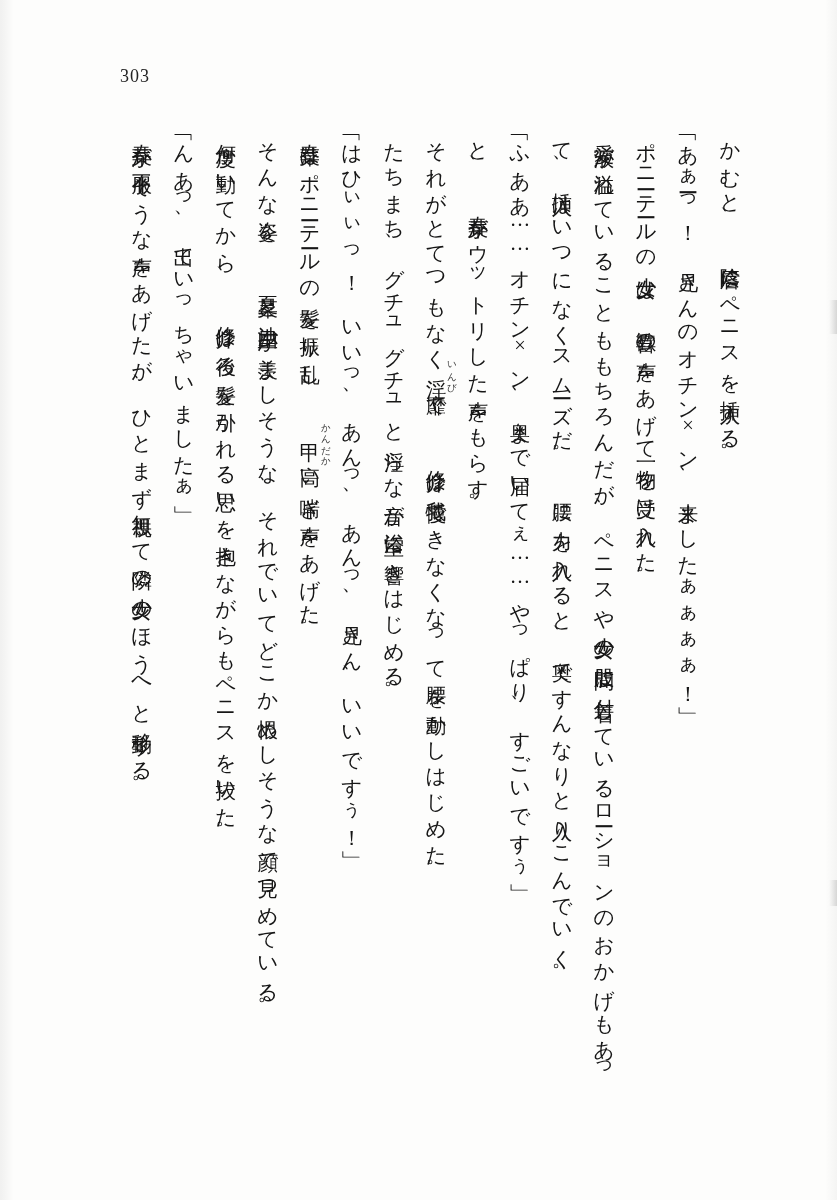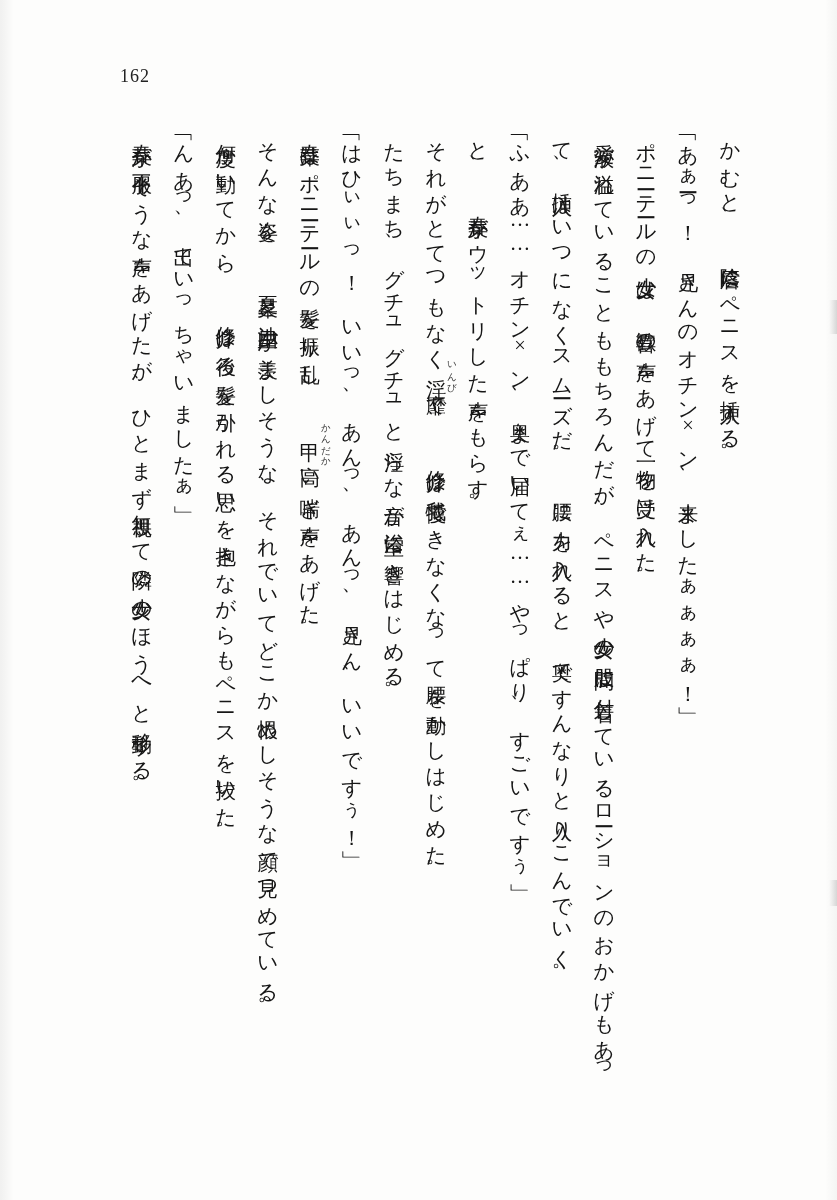--- a/index.html
+++ b/index.html
@@ -83,21 +83,21 @@
     height: 34px;
     background: linear-gradient(to left, rgba(0,0,0,0.12), rgba(0,0,0,0));
   }
   .edge-mark.two { top: 880px; height: 26px; }
 </style>
 </head>
 <body>
 
 <div id="page">
 
-  <div id="page-number">162</div>
+  <div id="page-number">303</div>
 
   <div class="edge-mark"></div>
   <div class="edge-mark two"></div>
 
   <div id="body-text">
     <p class="para">かむと、　陰唇にペニスを挿入する。</p>
     <p class="para">「あぁーっ！　兄さんのオチン×ン、来ましたぁぁぁぁ！」</p>
     <p class="para">ポニーテールの少女は、歓喜の声をあげて一物を受け入れた。</p>
     <p class="para">愛液が溢れていることももちろんだが、ペニスや少女の股間に付着しているローションのおかげもあって、挿入はいつになくスムーズだ。　腰に力を入れると、奥ですんなりと入りこんでいく。</p>
     <p class="para">「ふああ……オチン×ン、奥まで届いてぇ……やっぱり、すごいですぅ」</p>

